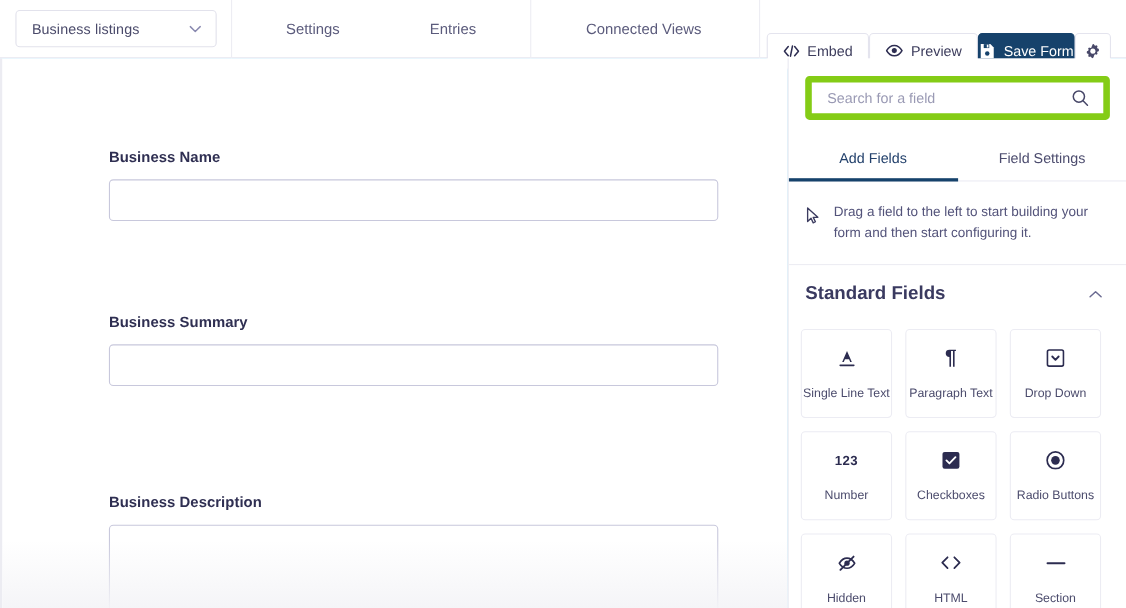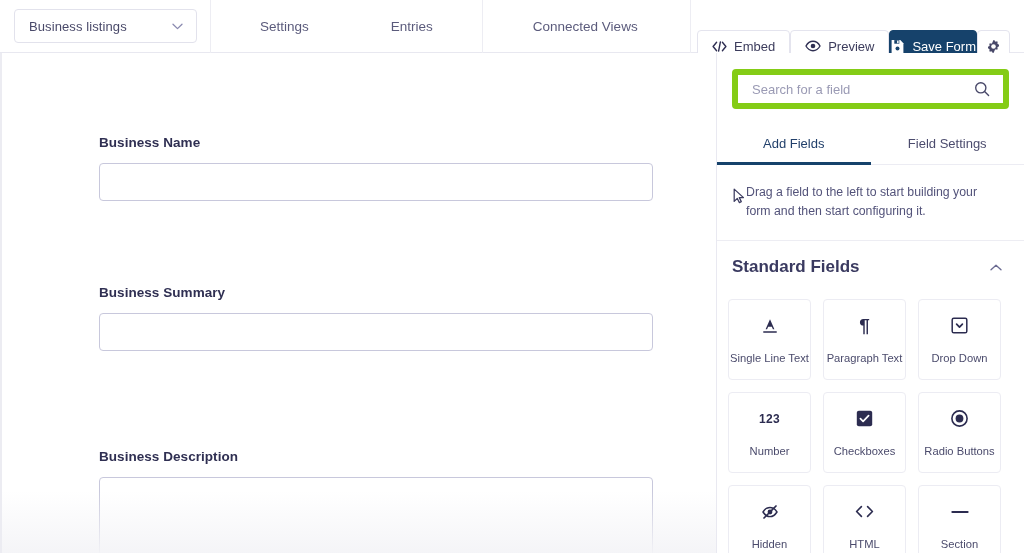--- a/index.html
+++ b/index.html
@@ -203,20 +203,21 @@
     content: "";
     position: absolute;
     left: 0; right: 0; bottom: -1px;
     height: 3px;
     background: #16426b;
   }
 
   .hint {
     display: flex;
     align-items: flex-start;
+    gap: 12px;
     padding: 18px 22px 20px 16px;
     border-bottom: 1px solid #ededf3;
   }
   .hint-icon { flex: none; margin-top: 5px; }
   .hint-text {
     font-size: 12.3px;
     color: #53537a;
     line-height: 1.52;
   }
 

